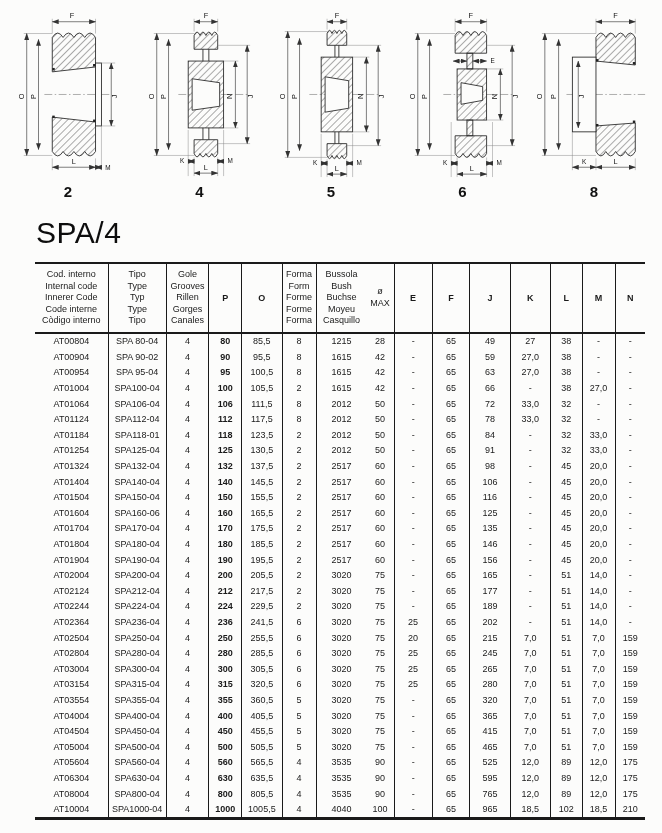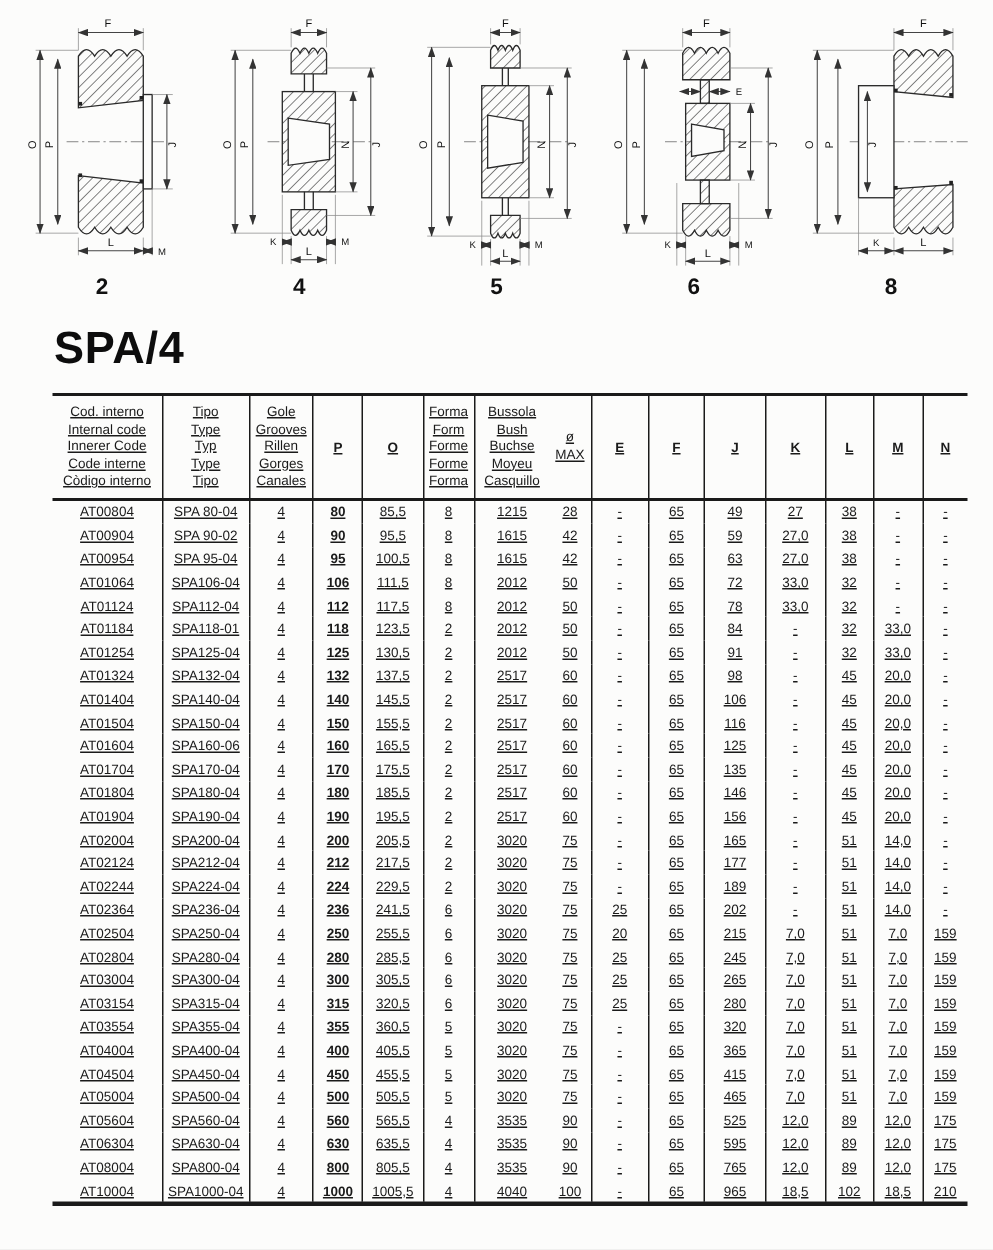--- a/index.html
+++ b/index.html
@@ -20,29 +20,28 @@
   svg .bodyline { stroke:#2a2a2a; stroke-width:0.9; fill:none; }
   svg .dim    { stroke:#444; stroke-width:0.7; marker-start:url(#ar); marker-end:url(#ar); }
   svg .ext    { stroke:#888; stroke-width:0.5; }
   svg .cl     { stroke:#777; stroke-width:0.6; stroke-dasharray:8 2.5 1.5 2.5; }
   svg text.dl { font-size:7.5px; fill:#111; font-family:"Liberation Sans",sans-serif; }
   svg text.dls{ font-size:6.5px; fill:#111; font-family:"Liberation Sans",sans-serif; }
   svg .tick   { fill:#222; }
   
   h1.title {
     margin:16px 0 12px 36px; font-size:30px; line-height:34px;
-    font-weight:bold; letter-spacing:0.5px; color:#0d0d0d;
+    font-weight:normal; letter-spacing:0.5px; color:#0d0d0d;
   }
   
   .table-wrap { margin:0 17px 0 35px; }
   table.spa {
     width:100%; border-collapse:collapse;
     border-top:2px solid #1a1a1a; border-bottom:3px solid #1a1a1a;
     font-size:9px;
-    text-decoration:underline;
   }
   table.spa thead tr { border-bottom:2px solid #1a1a1a; }
   table.spa th, table.spa td {
     border-left:1px solid #1a1a1a; text-align:center; vertical-align:middle;
   }
   table.spa th:first-child, table.spa td:first-child { border-left:none; }
   table.spa th.max-th, table.spa td.c7 { border-left:none; }
   table.spa th { font-weight:normal; padding:5px 2px; }
   table.spa th div { line-height:11.5px; white-space:nowrap; }
   table.spa tbody td { height:15.6px; padding:0 2px; white-space:nowrap; }
@@ -384,20 +383,37 @@
             <td class="c7">42</td>
             <td class="c8">-</td>
             <td class="c9">65</td>
             <td class="c10">63</td>
             <td class="c11">27,0</td>
             <td class="c12">38</td>
             <td class="c13">-</td>
             <td class="c14">-</td>
           </tr>
           <tr>
+            <td class="c0">AT01004</td>
+            <td class="c1">SPA100-04</td>
+            <td class="c2">4</td>
+            <td class="c3">100</td>
+            <td class="c4">105,5</td>
+            <td class="c5">2</td>
+            <td class="c6">1615</td>
+            <td class="c7">42</td>
+            <td class="c8">-</td>
+            <td class="c9">65</td>
+            <td class="c10">66</td>
+            <td class="c11">-</td>
+            <td class="c12">38</td>
+            <td class="c13">27,0</td>
+            <td class="c14">-</td>
+          </tr>
+          <tr>
             <td class="c0">AT01064</td>
             <td class="c1">SPA106-04</td>
             <td class="c2">4</td>
             <td class="c3">106</td>
             <td class="c4">111,5</td>
             <td class="c5">8</td>
             <td class="c6">2012</td>
             <td class="c7">50</td>
             <td class="c8">-</td>
             <td class="c9">65</td>

